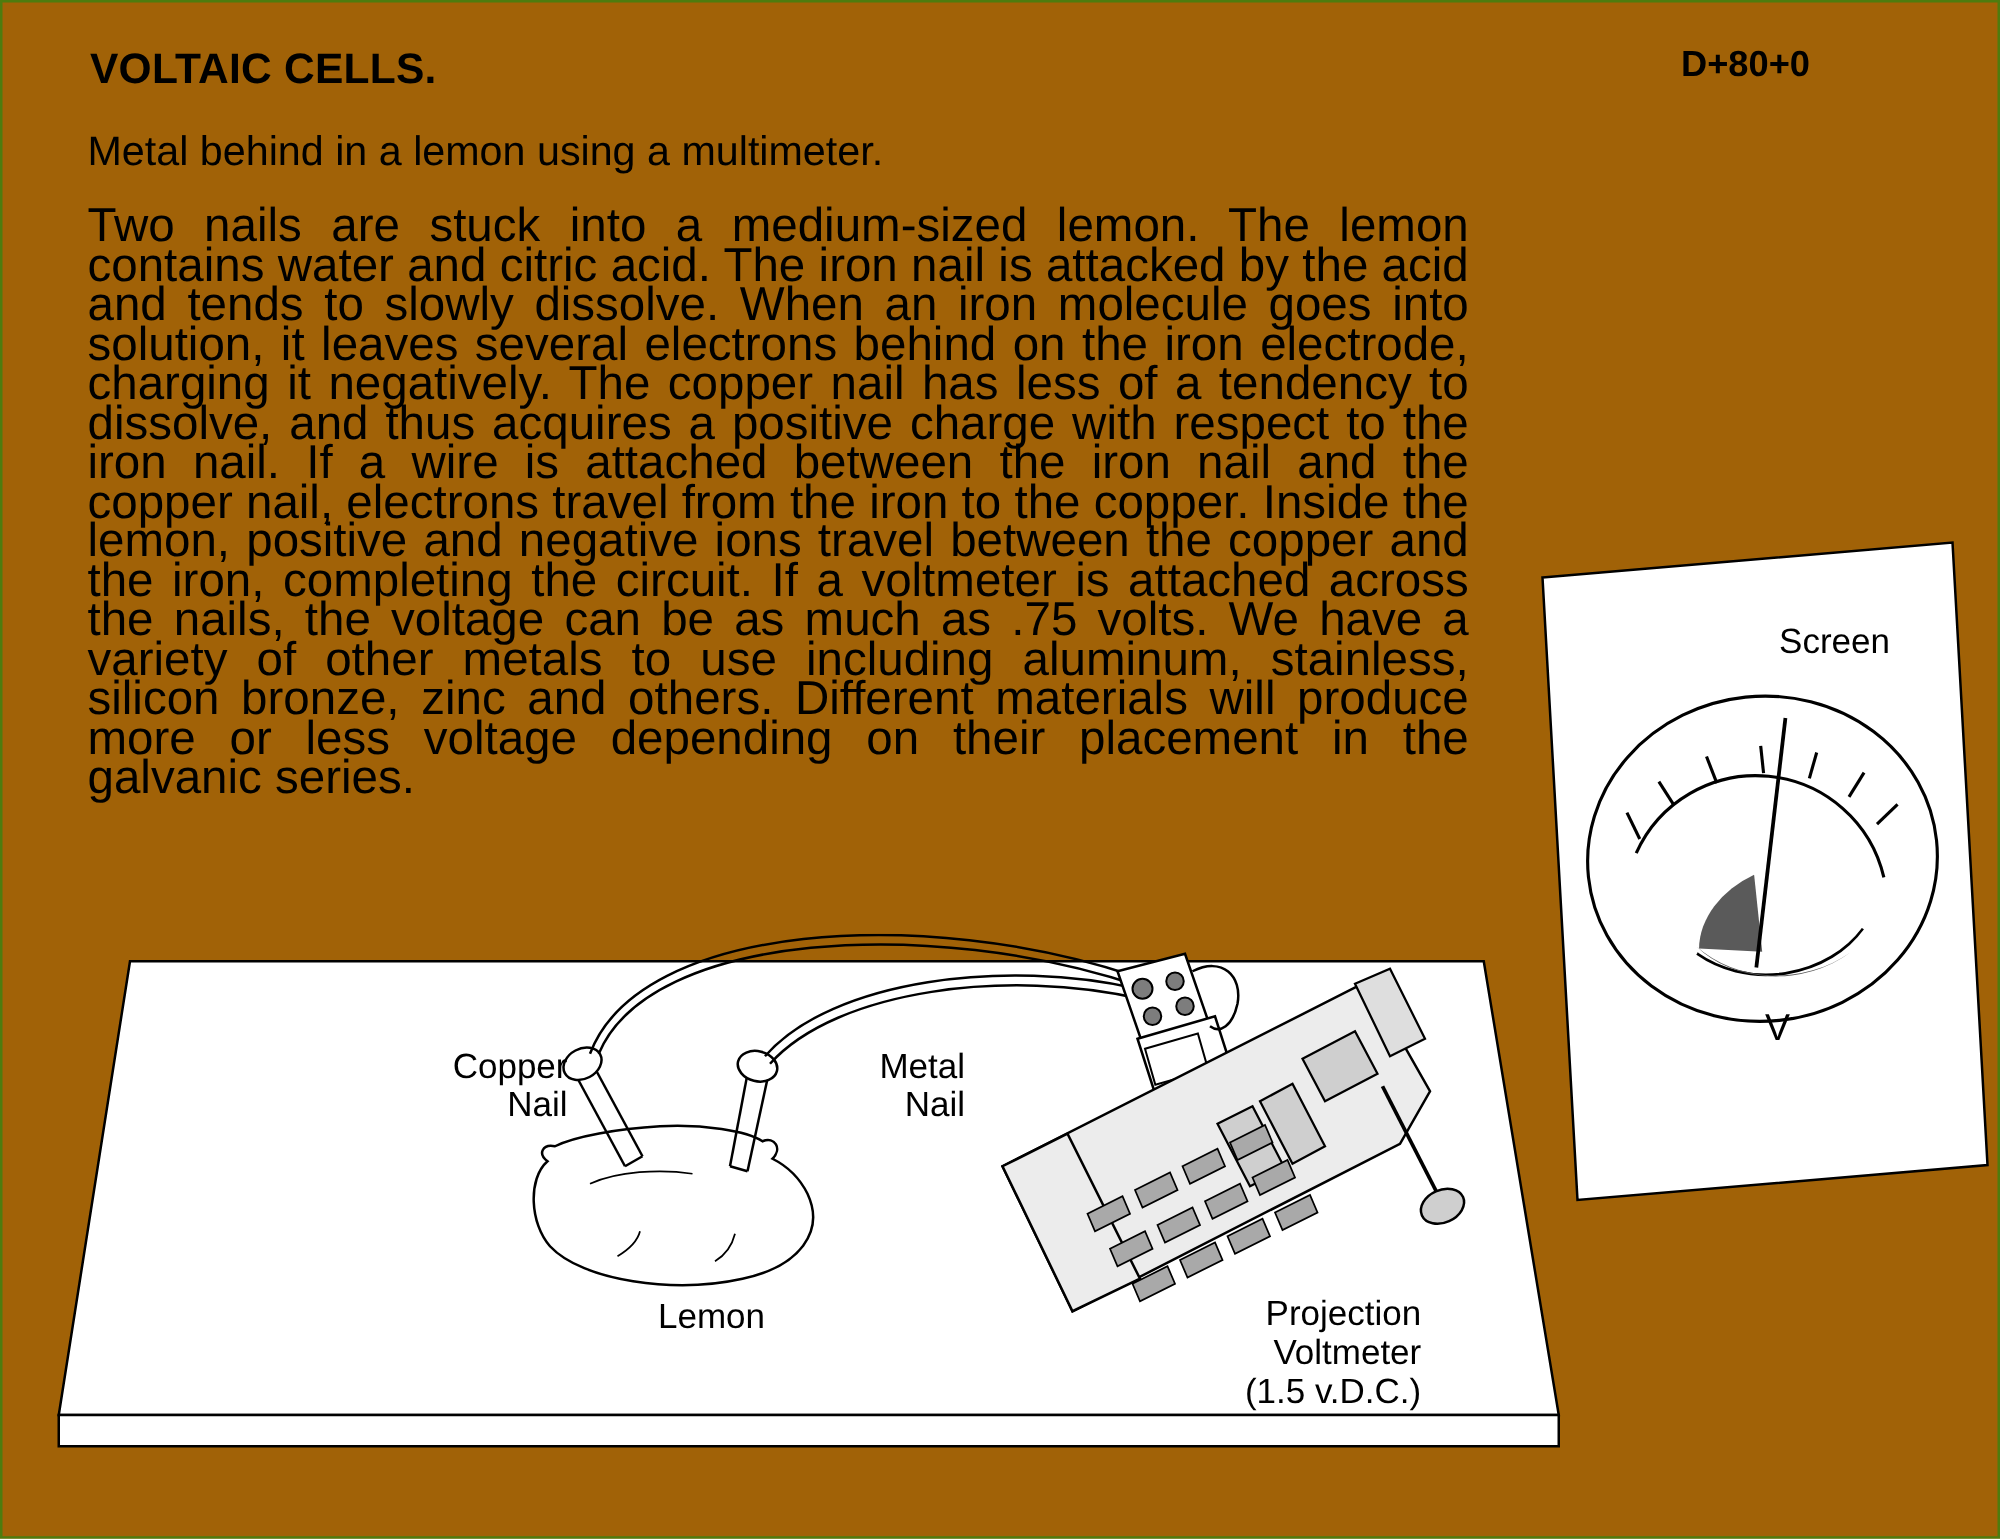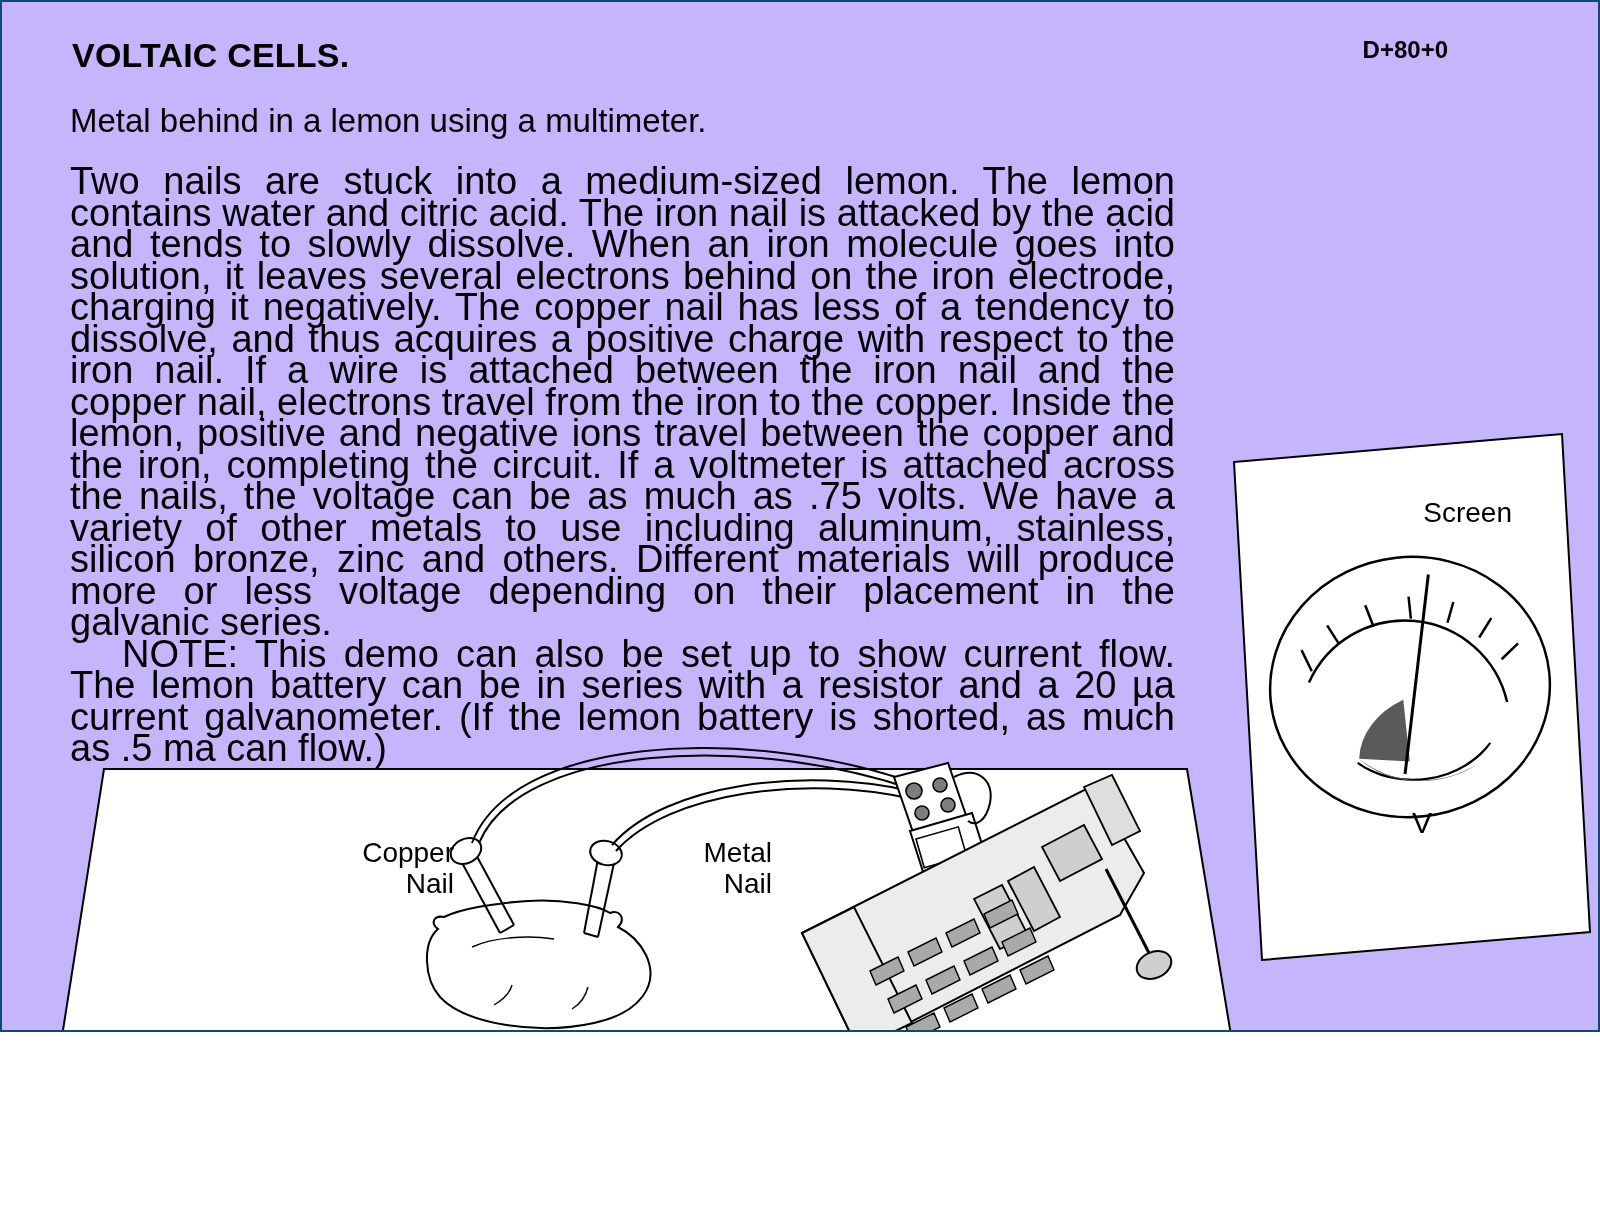--- a/index.html
+++ b/index.html
@@ -7,39 +7,39 @@
     padding: 0;
     background: #ffffff;
   }
   body {
     font-family: "Liberation Sans", sans-serif;
     color: #000000;
   }
   #page {
     position: relative;
     width: 1600px;
-    height: 1032px;
+    height: 1231px;
     box-sizing: border-box;
-    border: 2px solid #0c4a6e;
-    background: #c4b5fd;
+    border: 2px solid #4d7c0f;
+    background: #a16207;
     overflow: hidden;
   }
   .title {
     position: absolute;
     left: 70px;
     top: 34px;
     font-size: 34px;
     font-weight: bold;
     letter-spacing: 0.2px;
   }
   .code {
     position: absolute;
     right: 150px;
     top: 34px;
-    font-size: 24px;
+    font-size: 29px;
     font-weight: bold;
   }
   .subtitle {
     position: absolute;
     left: 68px;
     top: 100px;
     font-size: 33px;
   }
   .body-text {
     position: absolute;
@@ -72,21 +72,20 @@
 <body>
 
 <div id="page">
 
   <div class="title">VOLTAIC CELLS.</div>
   <div class="code">D+80+0</div>
   <div class="subtitle">Metal behind in a lemon using a multimeter.</div>
 
   <div class="body-text">
     <p>Two nails are stuck into a medium-sized lemon.  The lemon contains water and citric acid.  The iron nail is attacked by the acid and tends to slowly dissolve.  When an iron molecule goes into solution, it leaves several electrons behind on the iron electrode, charging it negatively.  The copper nail has less of a tendency to dissolve, and thus acquires a positive charge with respect to the iron nail.  If a wire is attached between the iron nail and the copper nail, electrons travel from the iron to the copper.  Inside the lemon, positive and negative ions travel between the copper and the iron, completing the circuit.  If a voltmeter is attached across the nails, the voltage can be as much as .75 volts.   We have a variety of other metals to use including aluminum, stainless, silicon bronze, zinc and others. Different materials will produce more or less voltage depending  on their placement in the galvanic series.</p>
-    <p class="note">NOTE:  This demo can also be set up to show current flow.  The lemon battery can be in series with a resistor and a 20 µa current galvanometer. (If the lemon battery is shorted, as much as .5 ma can flow.)</p>
   </div>
 
   <div class="fig" style="left:1230px; top:430px;">
     <svg width="360" height="530" viewBox="0 0 360 530">
 
       <polygon points="2,30 330,2 358,500 30,528" fill="#ffffff" stroke="#000" stroke-width="2"></polygon>
 
       <g transform="translate(178,255) rotate(-6)">
         <ellipse cx="0" cy="0" rx="140" ry="130" fill="#ffffff" stroke="#000" stroke-width="2.5"></ellipse>
 

